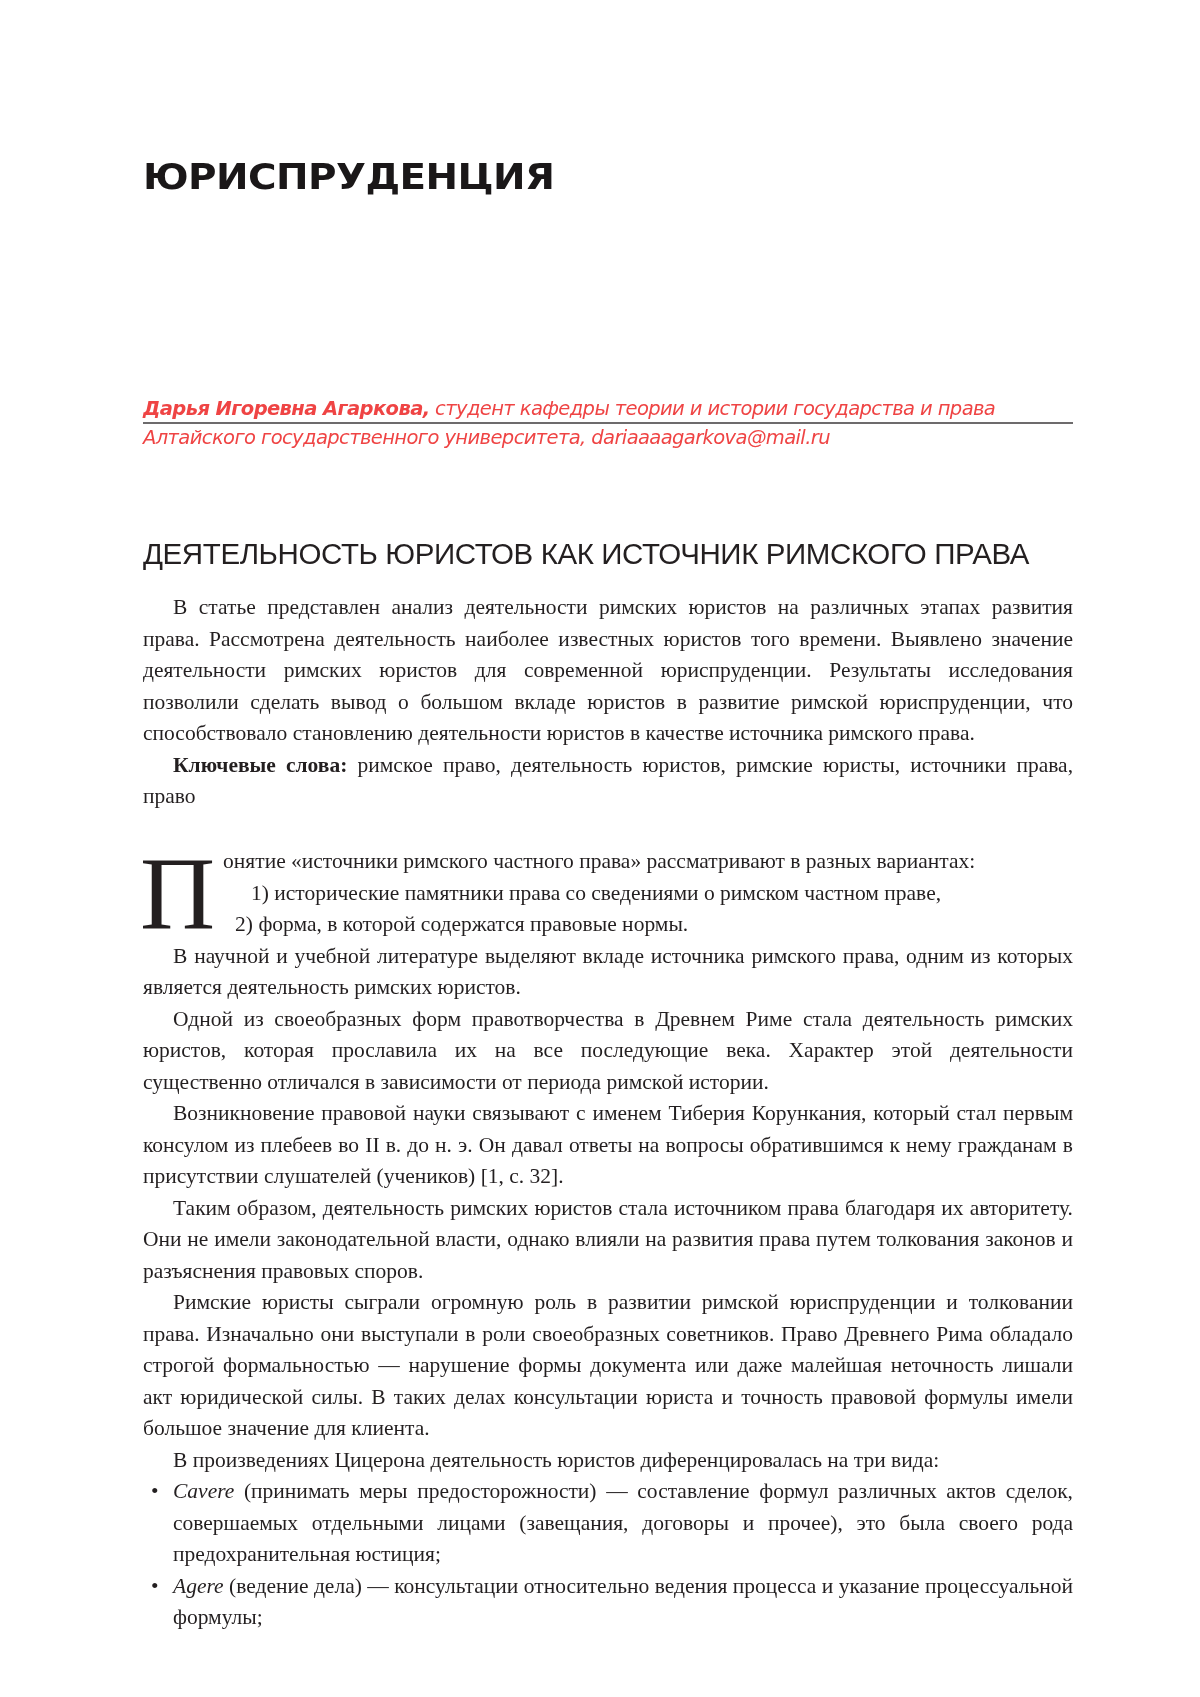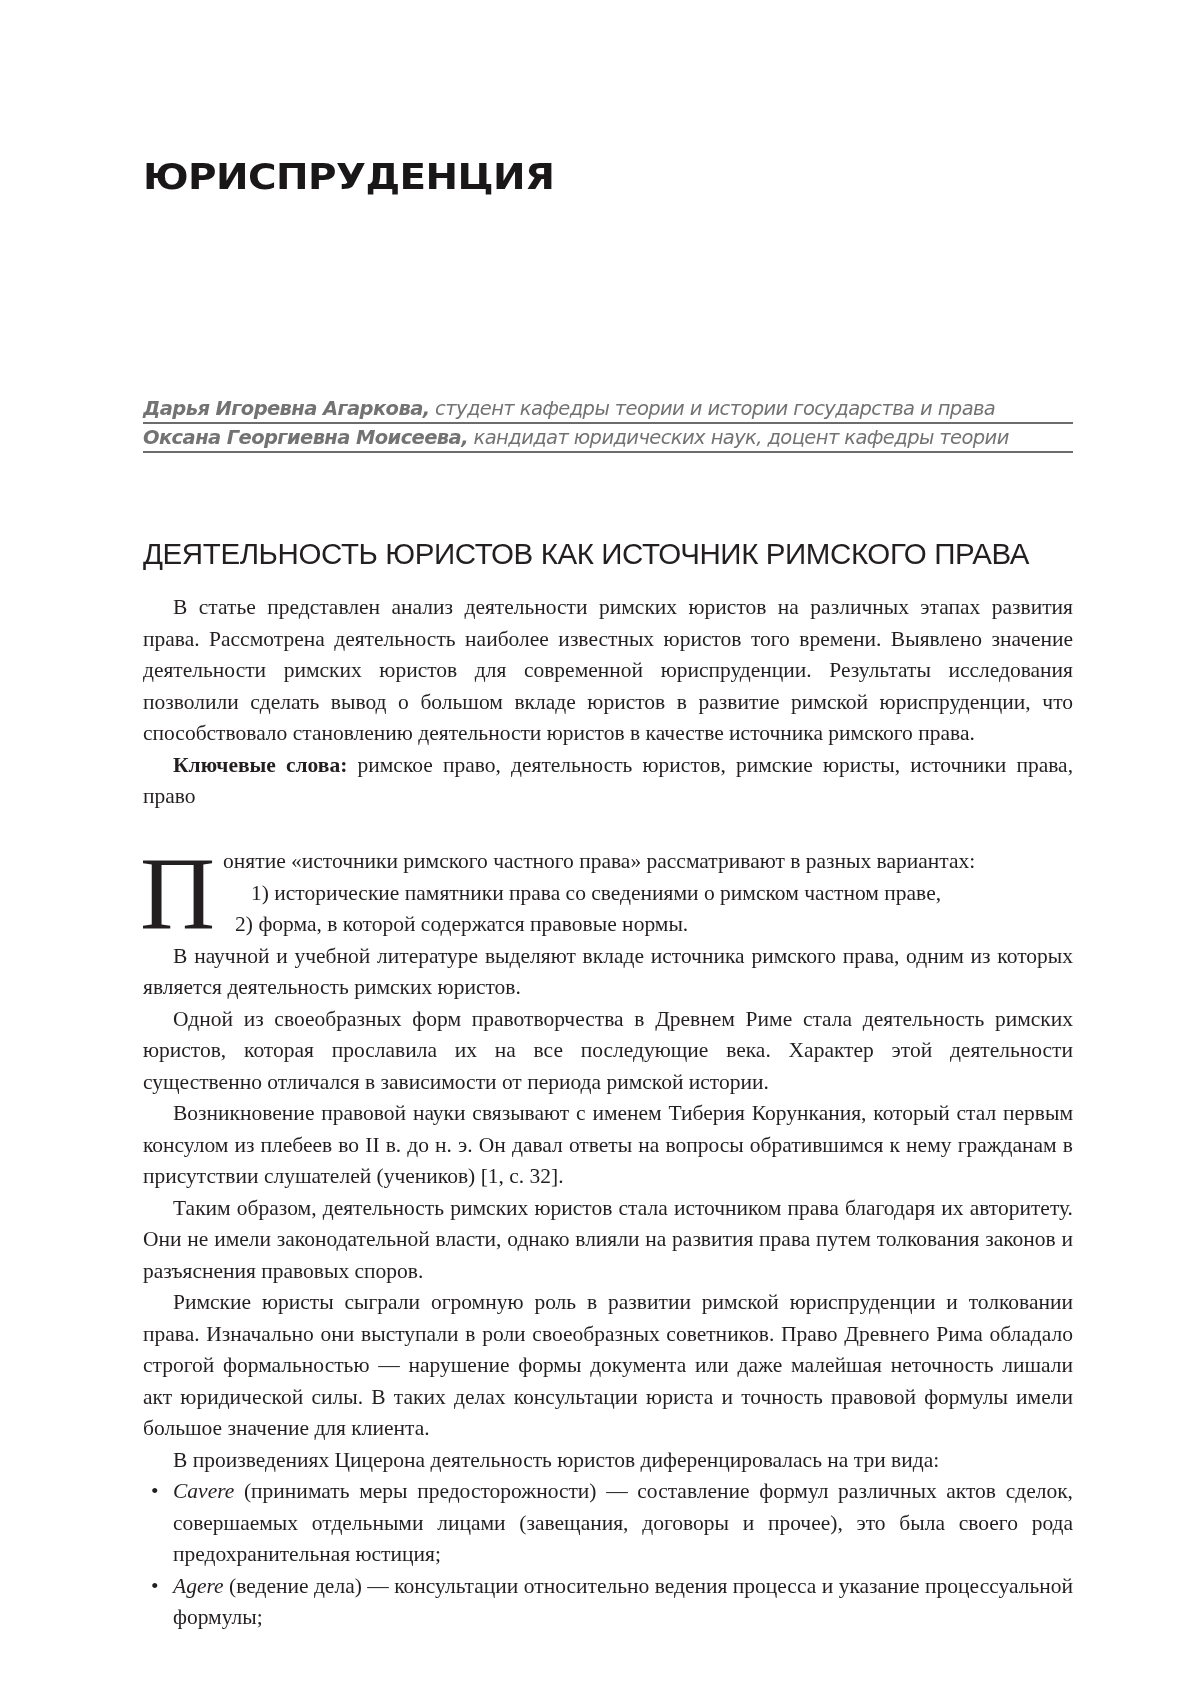--- a/index.html
+++ b/index.html
@@ -9,21 +9,21 @@
   .section-title {
     position: absolute; left: 143px; top: 156px;
     font-family: "DejaVu Sans", sans-serif; font-weight: bold;
     font-size: 36px; letter-spacing: -0.5px; color: #1a1718;
     transform: scaleX(1.08); transform-origin: left center;
   }
 
   .authors {
     position: absolute; left: 143px; top: 395px; width: 930px;
     font-family: "DejaVu Sans", sans-serif; font-style: italic;
-    font-size: 19.5px; color: #737373; letter-spacing: -0.6px;
+    font-size: 19.5px; color: #ef4444; letter-spacing: -0.6px;
   }
   .author-line {
     height: 29px; line-height: 27px; white-space: nowrap;
   }
   .author-line.underlined { border-bottom: 2px solid #6d6b6c; height: 27px; }
   .author-name { font-weight: bold; }
 
   .article-title {
     position: absolute; left: 143px; top: 537px;
     font-family: "Liberation Sans", sans-serif; font-weight: normal;
@@ -59,23 +59,21 @@
 <body>
 
 <div class="page">
 
   <div class="section-title">ЮРИСПРУДЕНЦИЯ</div>
 
   <div class="authors">
     <div class="author-line underlined">
       <span class="author-name">Дарья Игоревна Агаркова,</span><span> студент кафедры теории и истории государства и права</span>
     </div>
-    <div class="author-line underlined">
-      <span class="author-name">Оксана Георгиевна Моисеева,</span><span> кандидат юридических наук, доцент кафедры теории</span>
-    </div>
+    <div class="author-line">Алтайского государственного университета, dariaaaagarkova@mail.ru</div>
   </div>
 
   <div class="article-title">ДЕЯТЕЛЬНОСТЬ ЮРИСТОВ КАК ИСТОЧНИК РИМСКОГО ПРАВА</div>
 
   <div class="abstract body-text">
     <p>В статье представлен анализ деятельности римских юристов на различных этапах развития права. Рассмотрена деятельность наиболее известных юристов того времени. Выявлено значение деятельности римских юристов для современной юриспруденции. Результаты исследования позволили сделать вывод о большом вкладе юристов в развитие римской юриспруденции, что способствовало становлению деятельности юристов в качестве источника римского права.</p>
     <p><span class="kw-label">Ключевые слова:</span><span> римское право, деятельность юристов, римские юристы, источники права, право</span></p>
   </div>
 
   <div class="main body-text">

